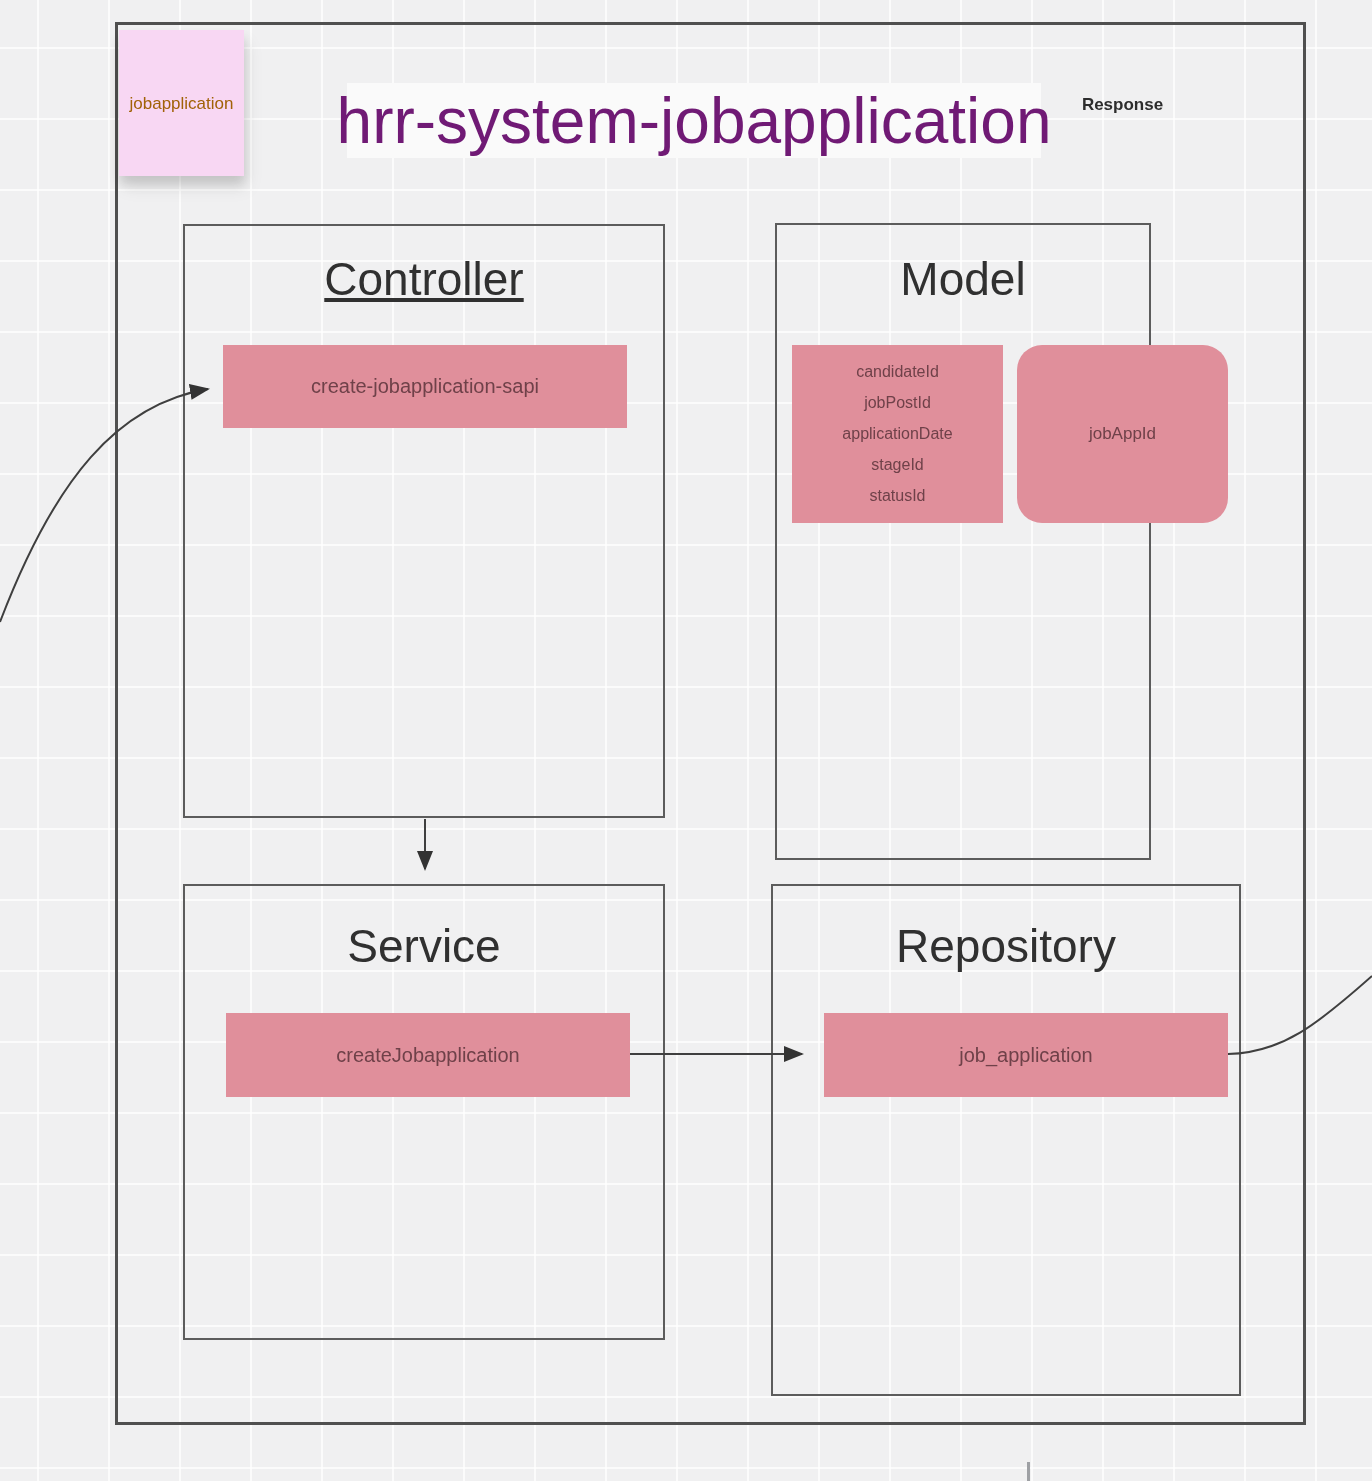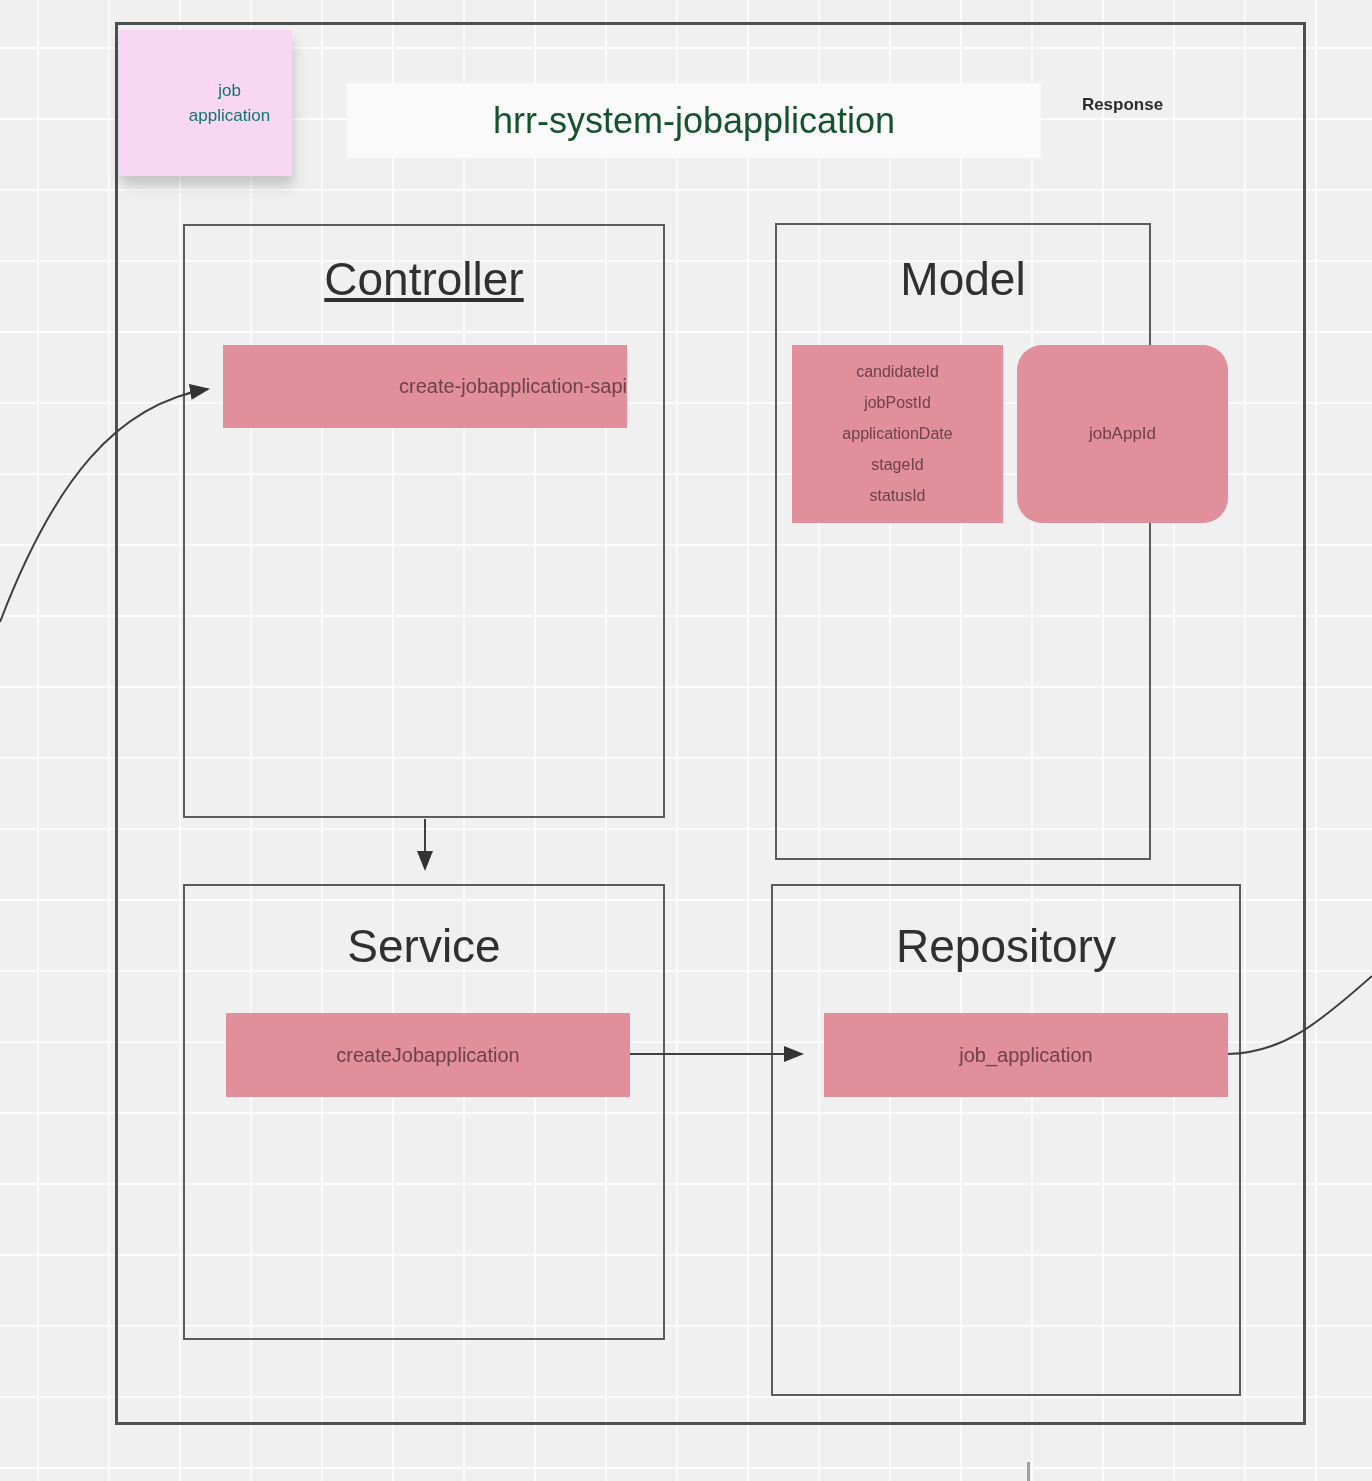--- a/index.html
+++ b/index.html
@@ -14,28 +14,28 @@
     background-position:37px 47px;
   }
   .outer-frame{
     position:absolute; left:115px; top:22px; width:1191px; height:1403px;
     border:3px solid #4f4f4f; box-sizing:border-box; z-index:1;
   }
   .sticky{
     position:absolute; left:119px; top:30px; width:125px; height:146px;
     background:#f8d7f3; z-index:4;
     box-shadow:0 8px 10px rgba(0,0,0,0.12), 4px 12px 16px rgba(0,0,0,0.08);
-    display:flex; flex-direction:column; align-items:center; justify-content:center;
-    font-size:17px; line-height:25px; color:#0f766e;padding-left:48px;
+    display:flex; flex-direction:row; align-items:center; justify-content:center;
+    font-size:17px; line-height:25px; color:#a16207;
   }
   .title-label{
     position:absolute; left:347px; top:83px; width:694px; height:75px;
     background:#fafafa; z-index:3;
     display:flex; align-items:center; justify-content:center;
-    font-size:36px; color:#14532d; white-space:nowrap;
+    font-size:64px; color:#701a75; white-space:nowrap;
   }
   .section-box{
     position:absolute; border:2px solid #5c5c5c; box-sizing:border-box; z-index:2;
   }
   .section-heading{
     text-align:center; font-size:46px; color:#303030; line-height:60px;
   }
   .node{
     position:absolute; background:#e08f9b; z-index:2;
     display:flex; align-items:center; justify-content:center;
@@ -55,21 +55,21 @@
     background:#9ea0a4; z-index:2;
   }
   #ctrl-box{left:183px; top:224px; width:482px; height:594px;}
   #ctrl-box .section-heading{margin-top:23px;text-decoration:underline;}
   #model-box{left:775px; top:223px; width:376px; height:637px;}
   #model-box .section-heading{margin-top:24px;}
   #service-box{left:183px; top:884px; width:482px; height:456px;}
   #service-box .section-heading{margin-top:30px;}
   #repo-box{left:771px; top:884px; width:470px; height:512px;}
   #repo-box .section-heading{margin-top:30px;}
-  #ctrl-op{left:223px; top:345px; width:404px; height:83px;justify-content:flex-end;}
+  #ctrl-op{left:223px; top:345px; width:404px; height:83px;}
   #req-node{left:792px; top:345px; width:211px; height:178px;}
   #resp-node{left:1017px; top:345px; width:211px; height:178px;}
   #svc-op{left:226px; top:1013px; width:404px; height:84px;}
   #repo-table{left:824px; top:1013px; width:404px; height:84px;}
   #req-label{left:792px;}
   #resp-label{left:1017px;}
 </style>
 </head>
 <body>
 

